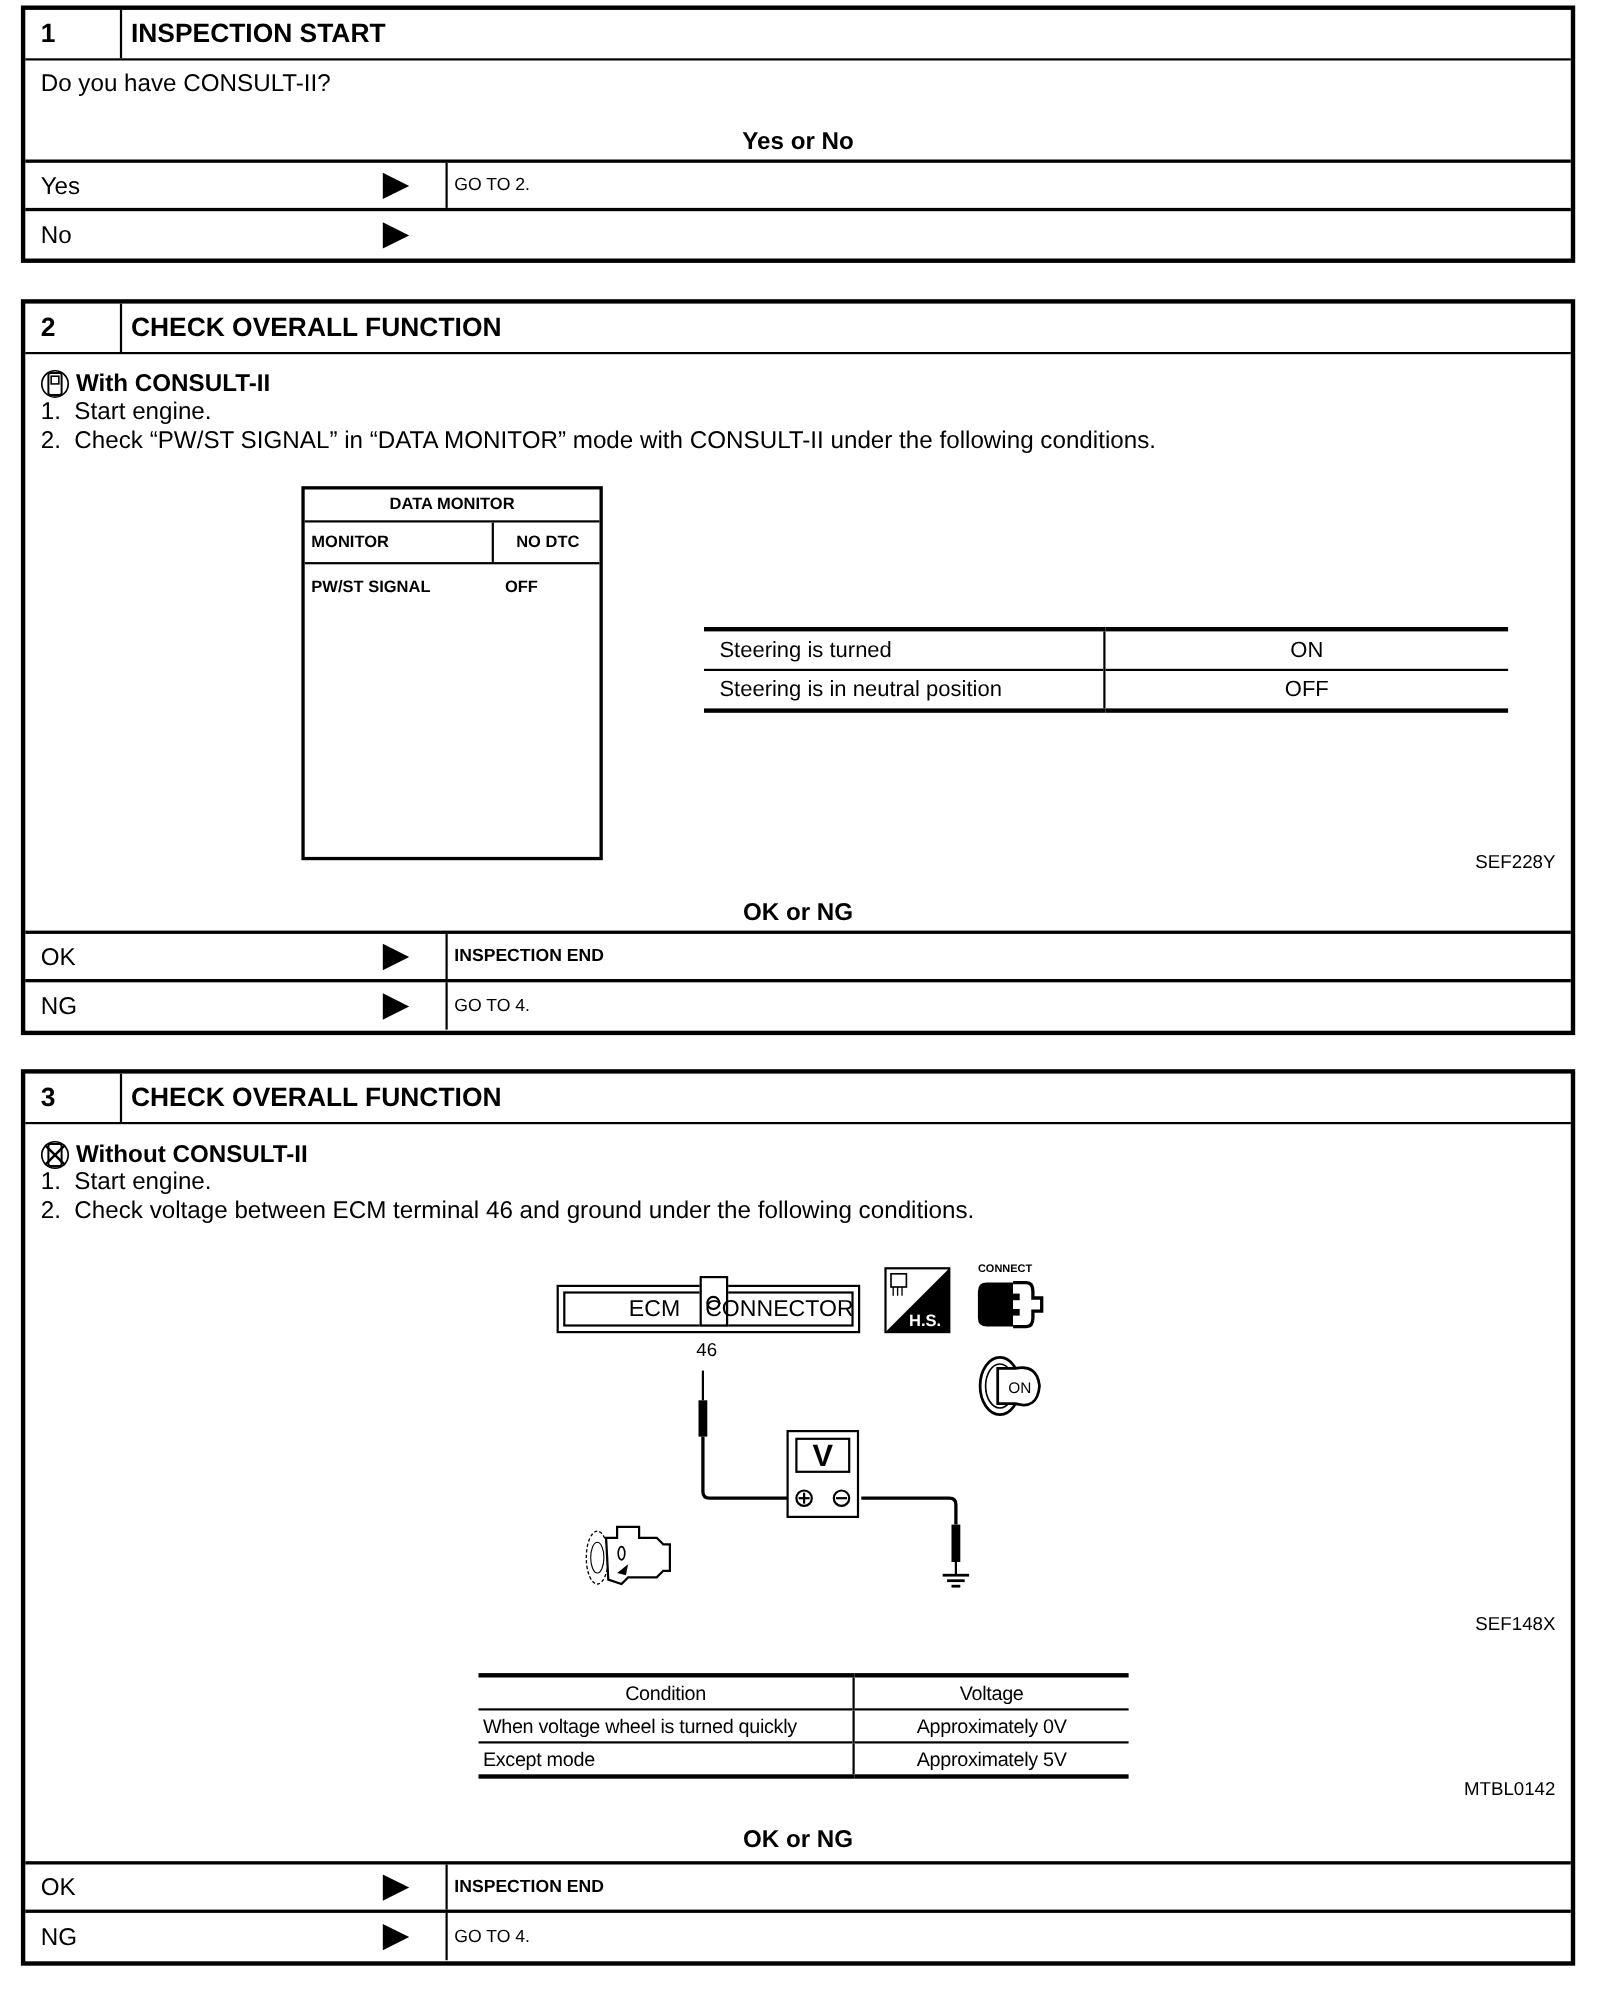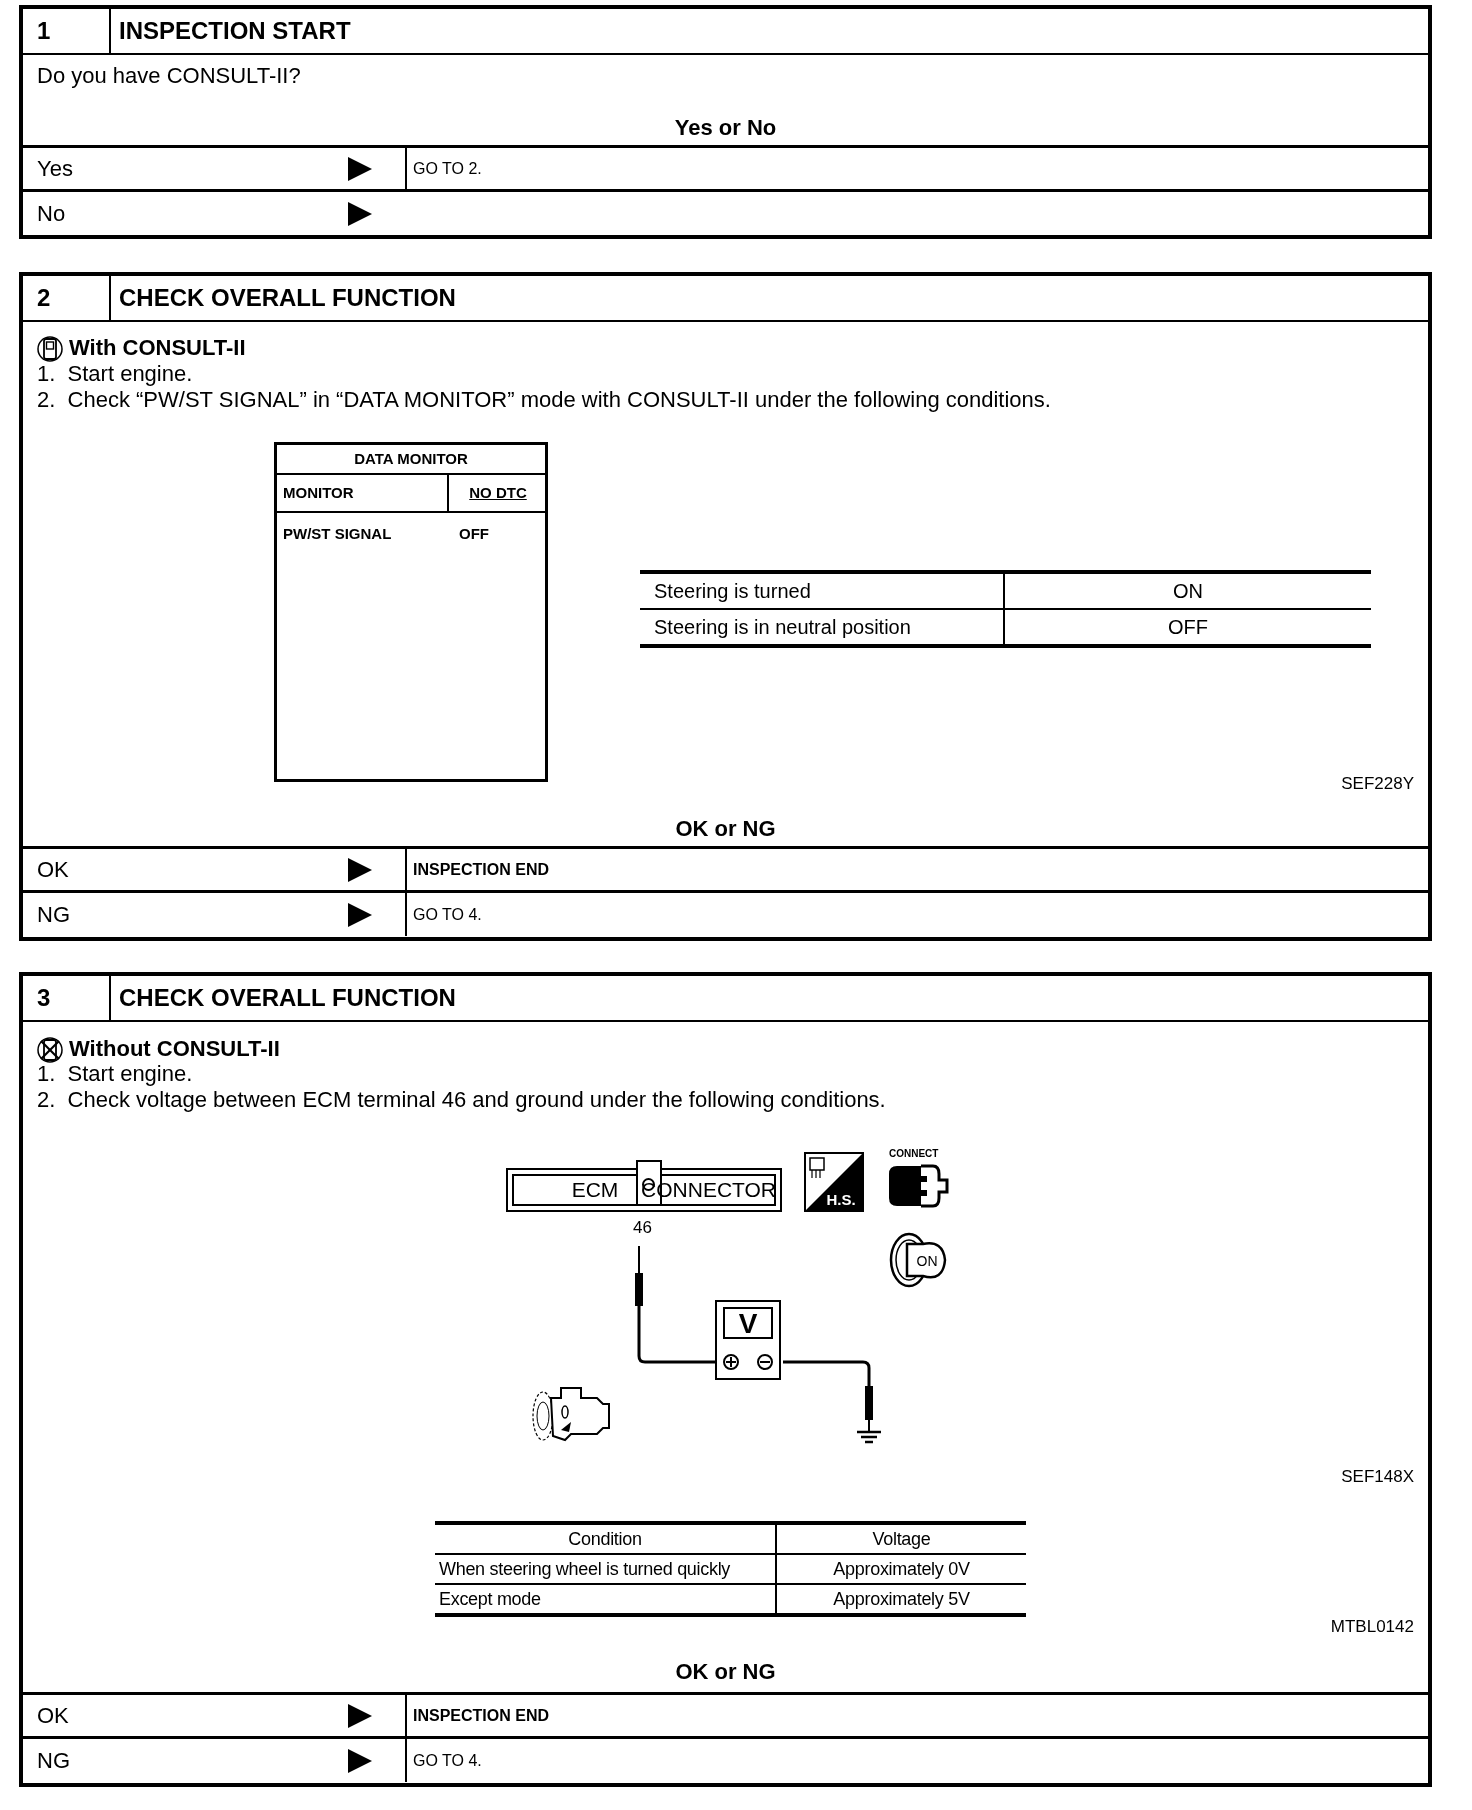--- a/index.html
+++ b/index.html
@@ -17,21 +17,21 @@
   .row { position: absolute; left: 0; right: 0; border-top: 3px solid #000; }
   .row .lbl { position: absolute; left: 14px; top: 0; bottom: 0; display: flex; align-items: center; font-size: 22px; }
   .row .arrow { position: absolute; left: 325px; top: 50%; transform: translateY(-50%);
                 width: 0; height: 0; border-top: 12px solid transparent; border-bottom: 12px solid transparent; border-left: 24px solid #000; }
   .row .act { position: absolute; left: 382px; top: 0; bottom: 0; right: 0; border-left: 2px solid #000;
               padding-left: 6px; display: flex; align-items: center; font-size: 16px; }
   .ref { position: absolute; right: 14px; font-size: 17px; }
   .dm { position: absolute; border: 3px solid #000; box-sizing: border-box; font-weight: bold; font-size: 15px; }
   .dm .t { position: absolute; left: 0; right: 0; top: 0; height: 28px; border-bottom: 2px solid #000; text-align: center; line-height: 28px; }
   .dm .h1 { position: absolute; left: 0; top: 30px; width: 172px; height: 36px; border-right: 2px solid #000; line-height: 36px; padding-left: 6px; box-sizing: border-box; }
-  .dm .h2 { position: absolute; left: 174px; right: 0; top: 30px; height: 24px; line-height: 36px; text-align: center; text-decoration: underline; }
+  .dm .h2 { position: absolute; left: 174px; right: 0; top: 30px; height: 24px; line-height: 36px; text-align: center; }
   .dm .hl { position: absolute; left: 0; right: 0; top: 66px; border-bottom: 2px solid #000; }
   .dm .r1 { position: absolute; left: 6px; top: 80px; }
   .dm .r2 { position: absolute; left: 182px; top: 80px; }
   table.cond { position: absolute; border-collapse: collapse; }
   table.cond td { border-top: 2px solid #000; padding: 0 14px; height: 34px; font-size: 20px; }
   table.cond td + td { border-left: 2px solid #000; text-align: center; }
   table.cond tr:first-child td { border-top: 4px solid #000; }
   table.cond tr:last-child td { border-bottom: 4px solid #000; }
   table.volt { position: absolute; border-collapse: collapse; }
   table.volt td { border-top: 2px solid #000; padding: 0 4px; height: 28px; font-size: 18px; letter-spacing: -0.3px; }
@@ -201,21 +201,21 @@
 
   <div class="ref" style="top:491px;">SEF148X</div>
 
   <table class="volt" style="left:412px; top:545px; width:591px;">
     <tbody>
         <tr>
       <td style="width:332px;">Condition</td>
       <td>Voltage</td>
     </tr>
     <tr>
-      <td>When steering wheel is turned quickly</td>
+      <td>When voltage wheel is turned quickly</td>
       <td>Approximately 0V</td>
     </tr>
     <tr>
       <td>Except mode</td>
       <td>Approximately 5V</td>
     </tr>
   </tbody>
     </table>
 
   <div class="ref" style="top:641px;">MTBL0142</div>

